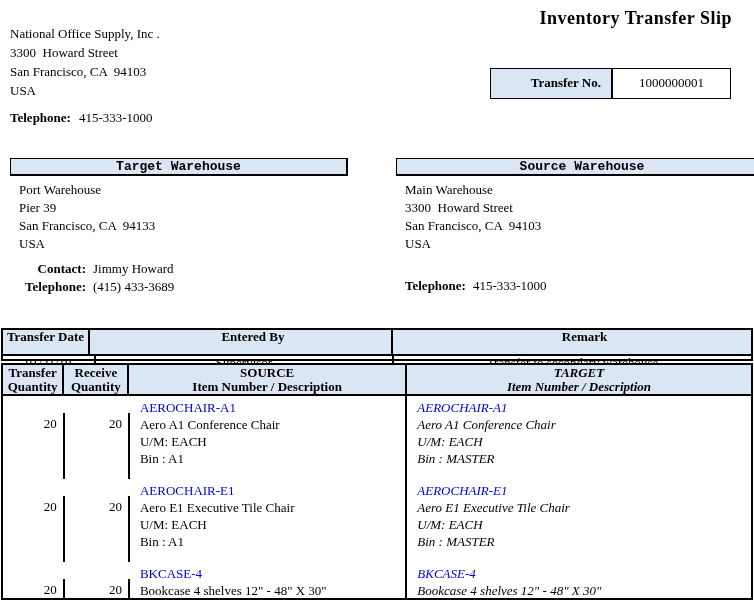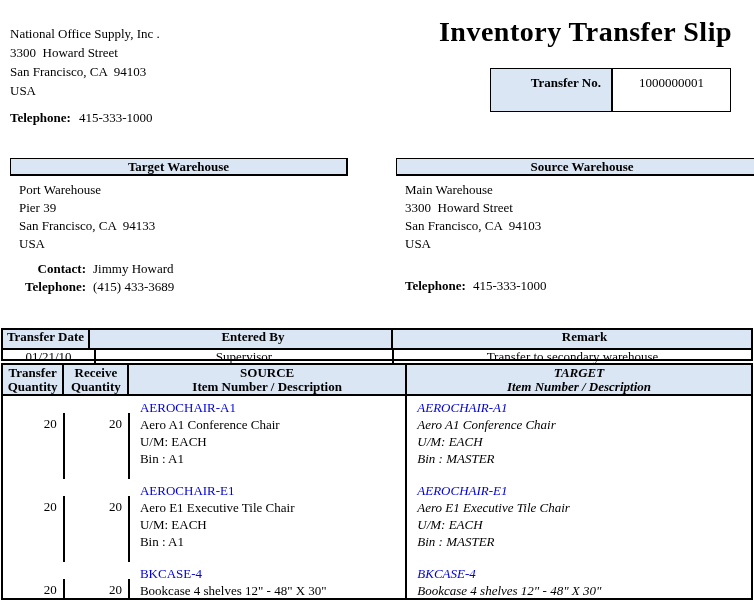--- a/index.html
+++ b/index.html
@@ -13,62 +13,62 @@
   .pre { white-space:pre; }
 
   
   .company { position:absolute; left:10px; top:24px; line-height:19px; }
   .phone-line { position:absolute; left:10px; top:110px; }
   .phone-line .lbl, .b { font-weight:bold; }
   .phone-line .val { margin-left:8px; }
 
   
   .doc-title {
-    position:absolute; top:16px; right:22px;
-    font-size:28px; font-weight:bold; letter-spacing:0.5px;
+    position:absolute; top:8px; right:22px;
+    font-size:18px; font-weight:bold; letter-spacing:0.5px;
   }
 
   
   .transfer-no {
-    position:absolute; left:490px; top:68px; width:241px; height:44px;
+    position:absolute; left:490px; top:68px; width:241px; height:31px;
     border:1px solid #000; display:flex;
   }
   .transfer-no .lab {
     width:122px; background:var(--hdrbg); border-right:2px solid #000;
     font-weight:bold; text-align:right; padding-right:10px; line-height:28px;
   }
   .transfer-no .val { flex:1; text-align:center; line-height:28px; }
 
   
   .wh-header {
     position:absolute; top:158px; height:18px;
     background:var(--hdrbg);
     border:1px solid #000; border-bottom-width:2px; border-right-width:2px;
-    font-weight:bold; text-align:center; line-height:15px;
+    font-weight:bold; text-align:center; line-height:15px;font-family:Liberation Mono, monospace;
   }
   .wh-header.target { left:10px; width:338px; }
   .wh-header.source { left:396px; width:373px; }
 
   .wh-block { position:absolute; top:181px; line-height:18px; }
   .wh-block.target { left:19px; }
   .wh-block.source { left:405px; }
 
   .contact-rows { position:absolute; left:10px; top:260px; line-height:18px; }
   .contact-rows .lbl { display:inline-block; width:76px; text-align:right; font-weight:bold; }
   .contact-rows .val { margin-left:7px; }
   .src-phone { position:absolute; left:405px; top:278px; }
   .src-phone .val { margin-left:7px; }
 
   
   .info-table {
     position:absolute; left:1px; top:328px; width:752px; height:33px;
     border:2px solid #000;
   }
   .info-row { display:flex; }
-  .info-row.hd { height:20px; background:var(--hdrbg); font-weight:bold;gap:25px; }
+  .info-row.hd { height:26px; background:var(--hdrbg); font-weight:bold;gap:25px; }
   .info-row.dt { height:20px; }
   .info-row > div { text-align:center; line-height:14px; }
   .info-row.hd > div { line-height:13px; }
   .ic1 { width:93px; border-right:2px solid #000; }
   .ic2 { width:298px; border-right:2px solid #000; }
   .ic3 { width:357px; }
   .info-row.hd { border-bottom:2px solid #000; }
 
   
   .items-table {

